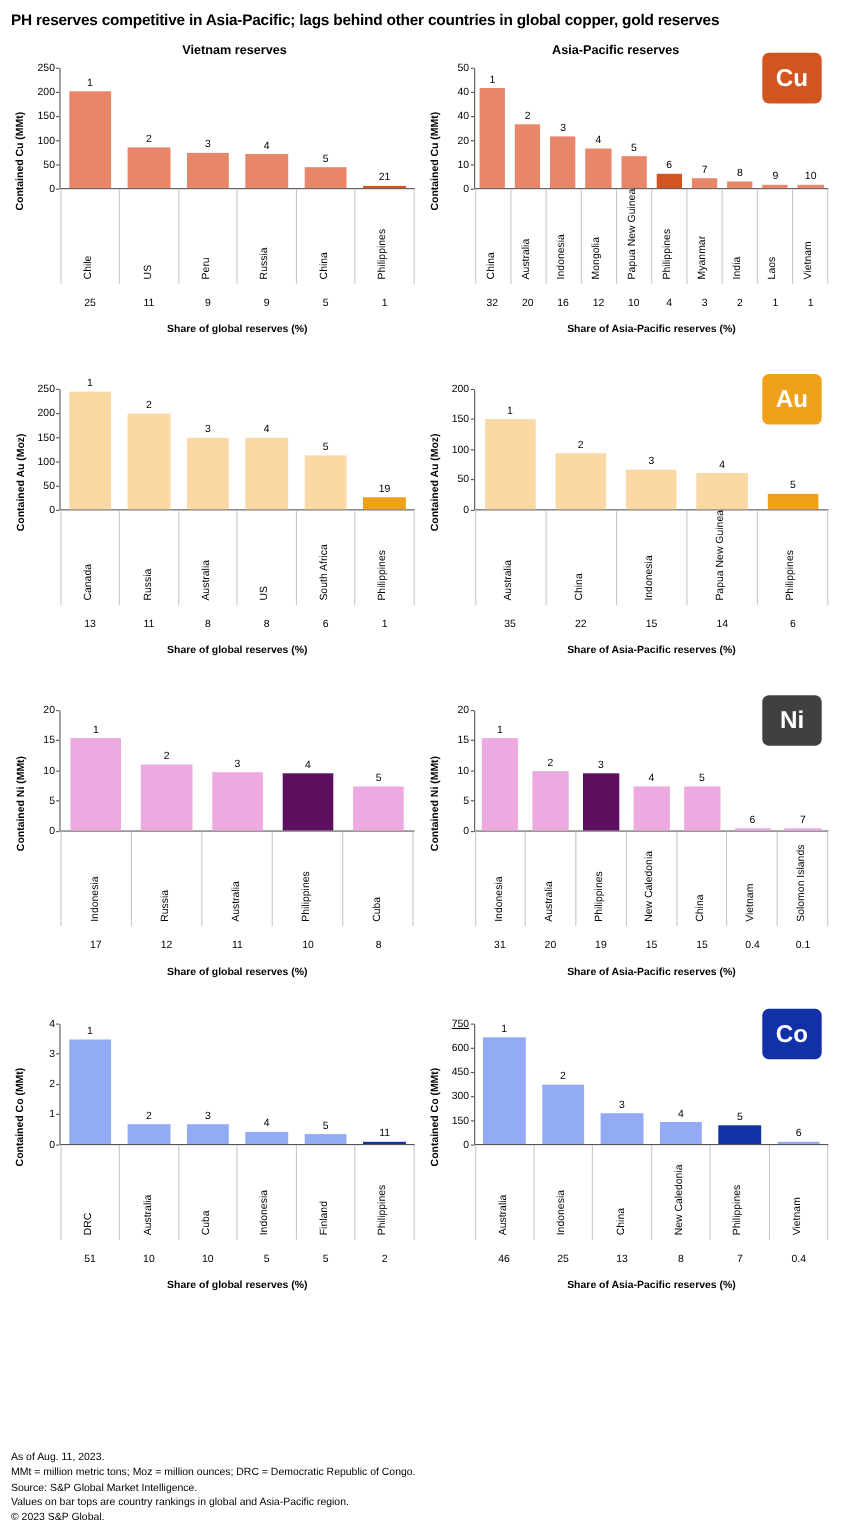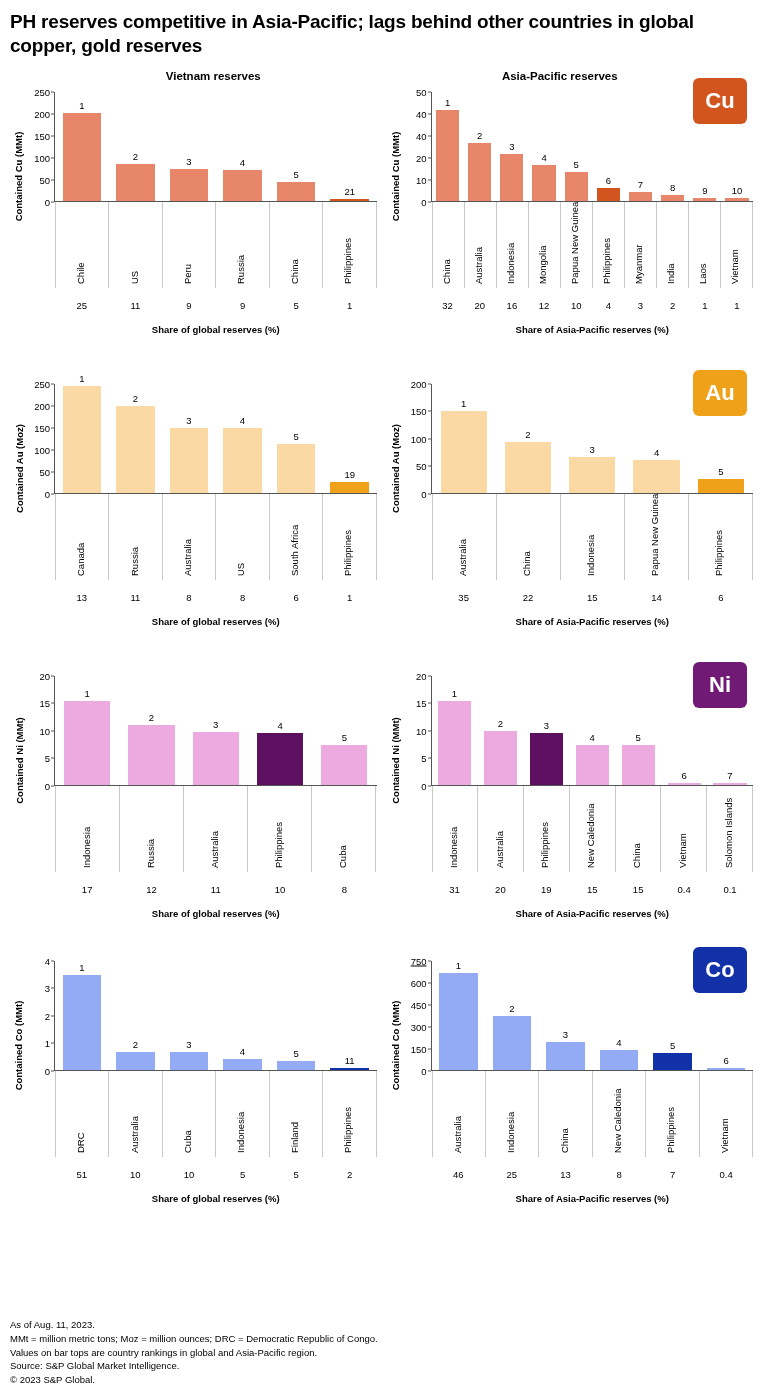--- a/index.html
+++ b/index.html
@@ -11,21 +11,21 @@
     width: 773px;
     height: 1395px;
     font-family: "Liberation Sans", sans-serif;
     color: #000000;
     position: relative;
     overflow: hidden;
   }
   .page { padding: 8px 10px 0 10px; }
 
   .main-title {
-    font-size: 19px;
+    font-size: 14px;
     font-weight: bold;
     line-height: 1.25;
     letter-spacing: -0.2px;
     margin: 2px 0 12px 0;
   }
 
   .col-headers {
     display: flex;
     margin-bottom: 2px;
   }
@@ -737,21 +737,21 @@
               <div class="sharecell">31</div>
               <div class="sharecell">20</div>
               <div class="sharecell">19</div>
               <div class="sharecell">15</div>
               <div class="sharecell">15</div>
               <div class="sharecell">0.4</div>
               <div class="sharecell">0.1</div>
             </div>
             <div class="xlabel" style="top: 232px;">Share of Asia-Pacific reserves (%)</div>
           </div>
-          <div class="badge" style="background: #701a75; top: -6px;">Ni</div>
+          <div class="badge" style="background: #404040; top: -6px;">Ni</div>
         </div>
       </div>
       <div class="cell row-co">
         <div class="chart">
           <div class="ylabel">
             <span>Contained Co (MMt)</span>
           </div>
           <div class="plotwrap">
             <div class="ticks" style="height: 110px;">
               <div class="tick" style="top: 110px;">0</div>
@@ -915,16 +915,16 @@
           </div>
           <div class="badge" style="background: rgb(18, 48, 168); top: -6px;">Co</div>
         </div>
       </div>
     </div>
 </div>
 
 <div class="footer">
   <div>As of Aug. 11, 2023.</div>
   <div>MMt = million metric tons; Moz = million ounces; DRC = Democratic Republic of Congo.</div>
+  <div>Source: S&amp;P Global Market Intelligence.</div>
   <div>Values on bar tops are country rankings in global and Asia-Pacific region.</div>
-  <div>Source: S&amp;P Global Market Intelligence.</div>
   <div>© 2023 S&amp;P Global.</div>
 </div>
 
 </body></html>

